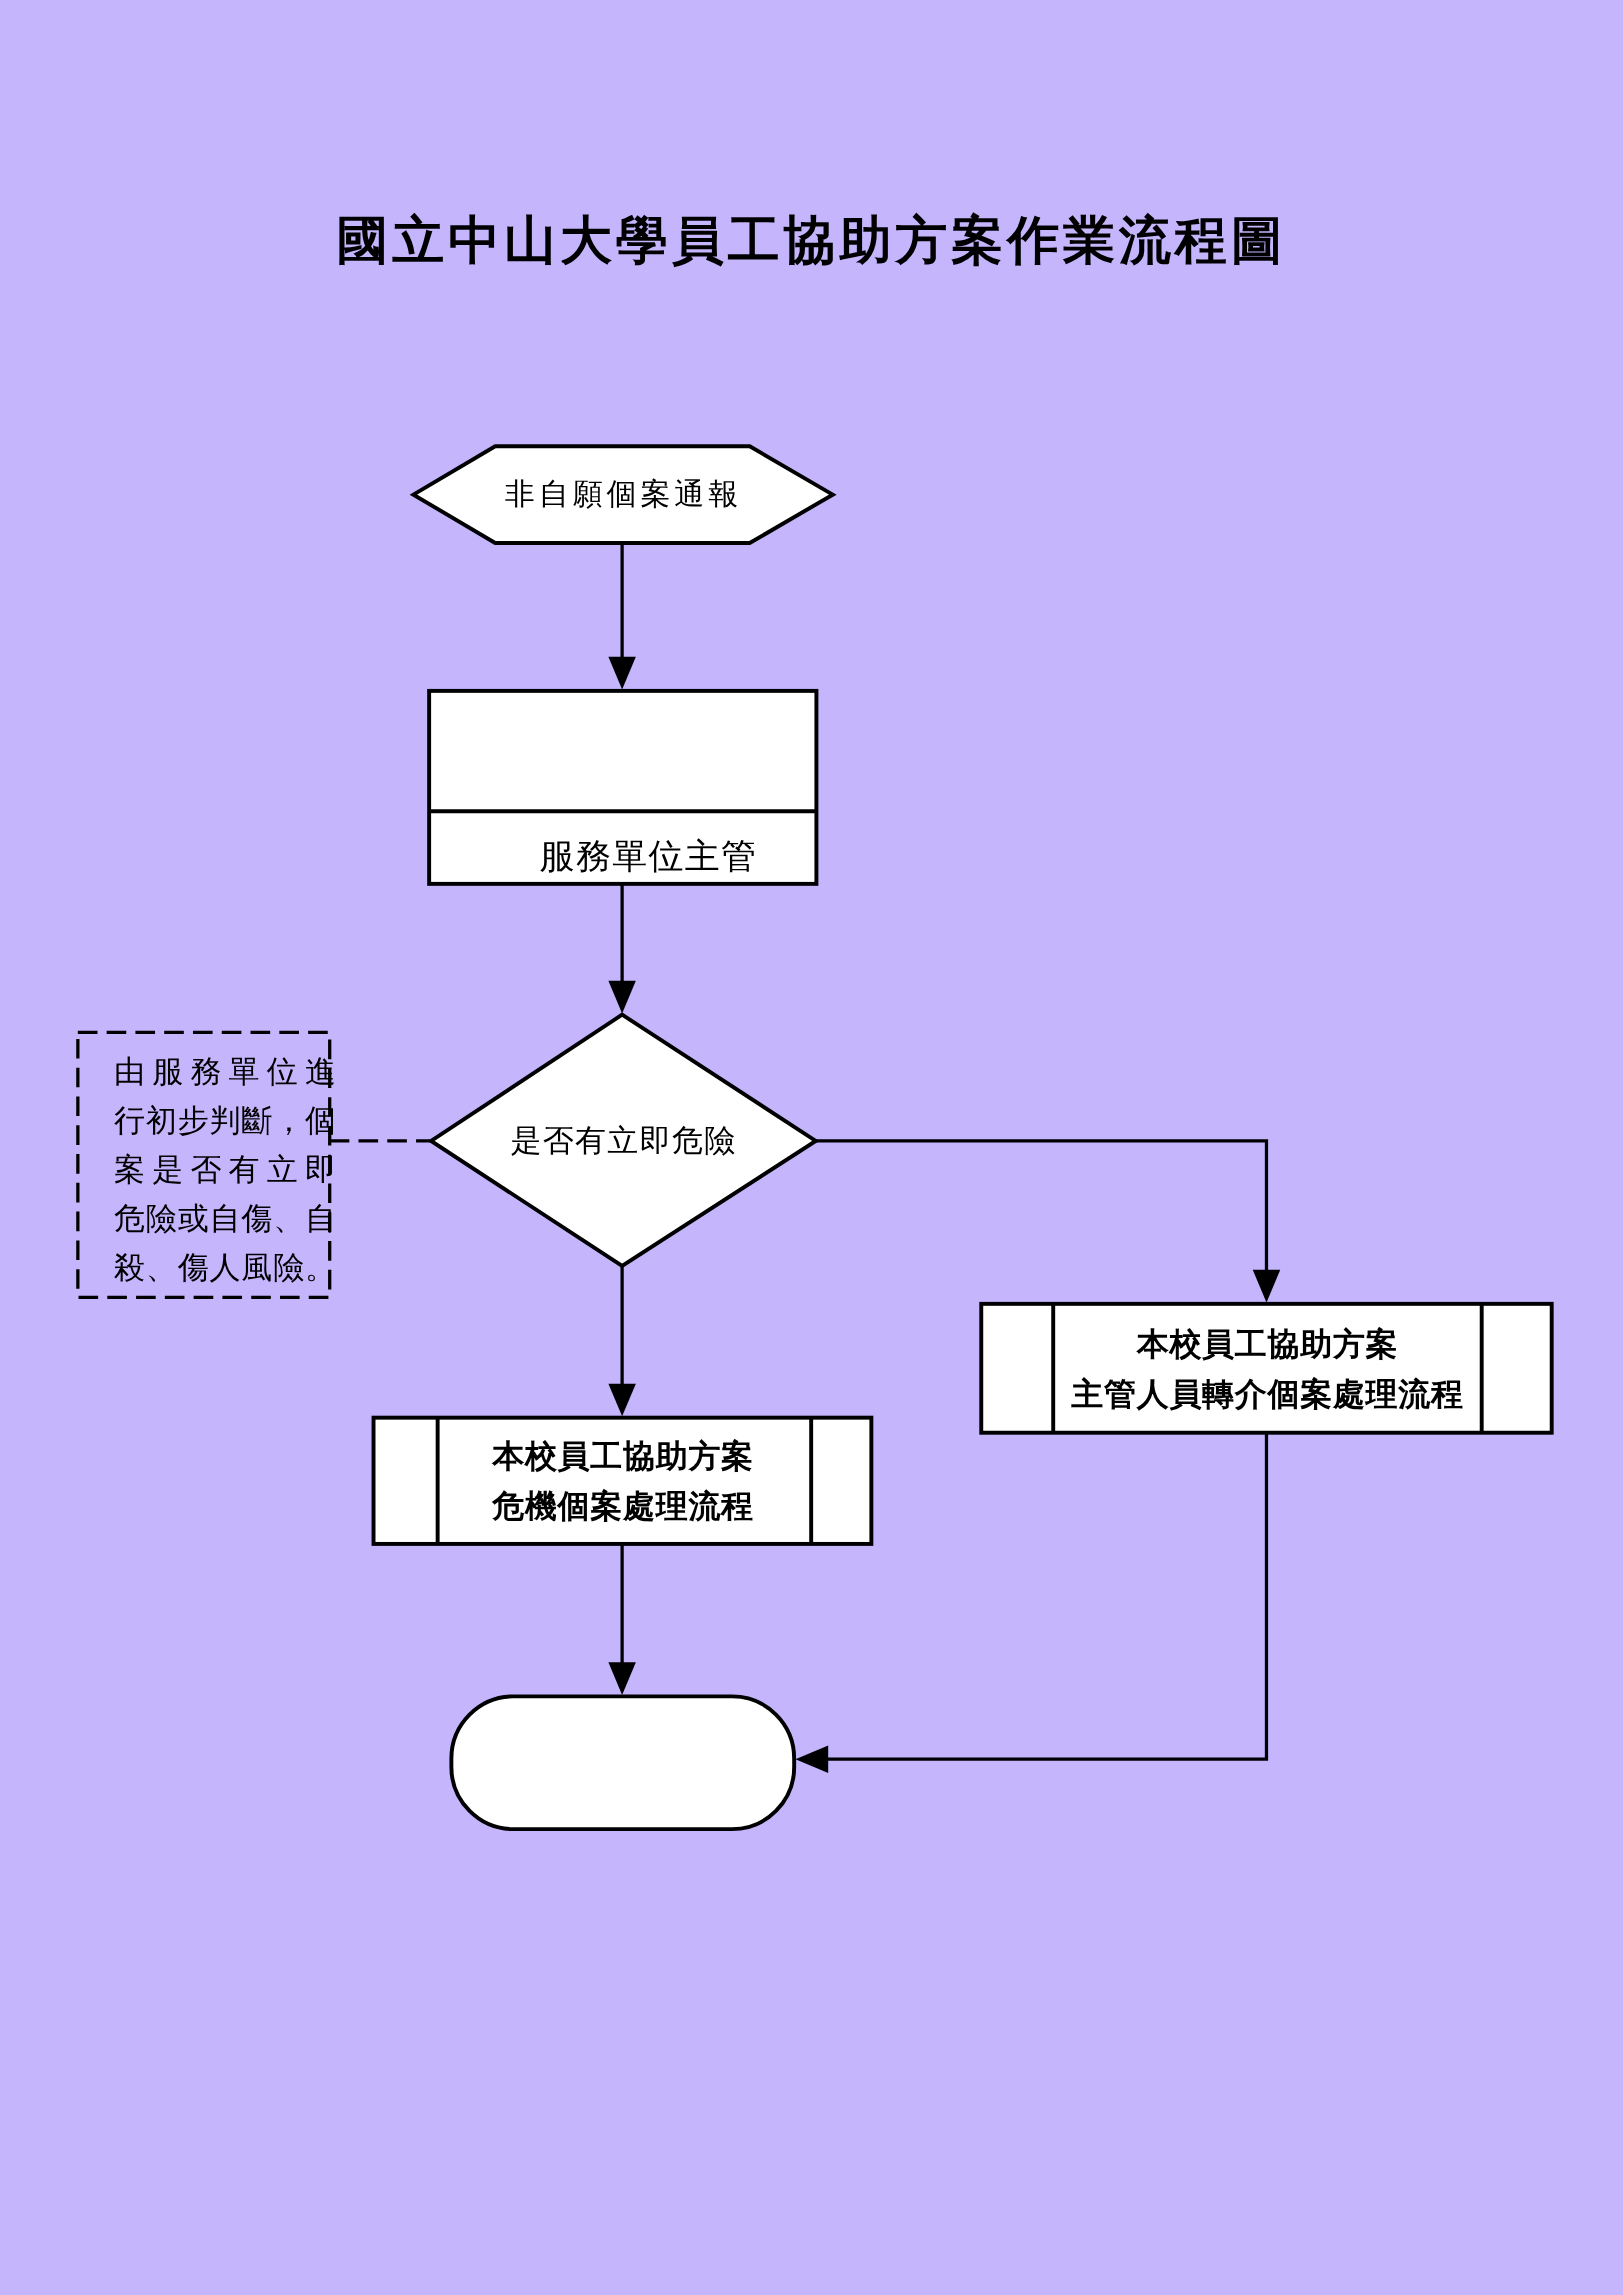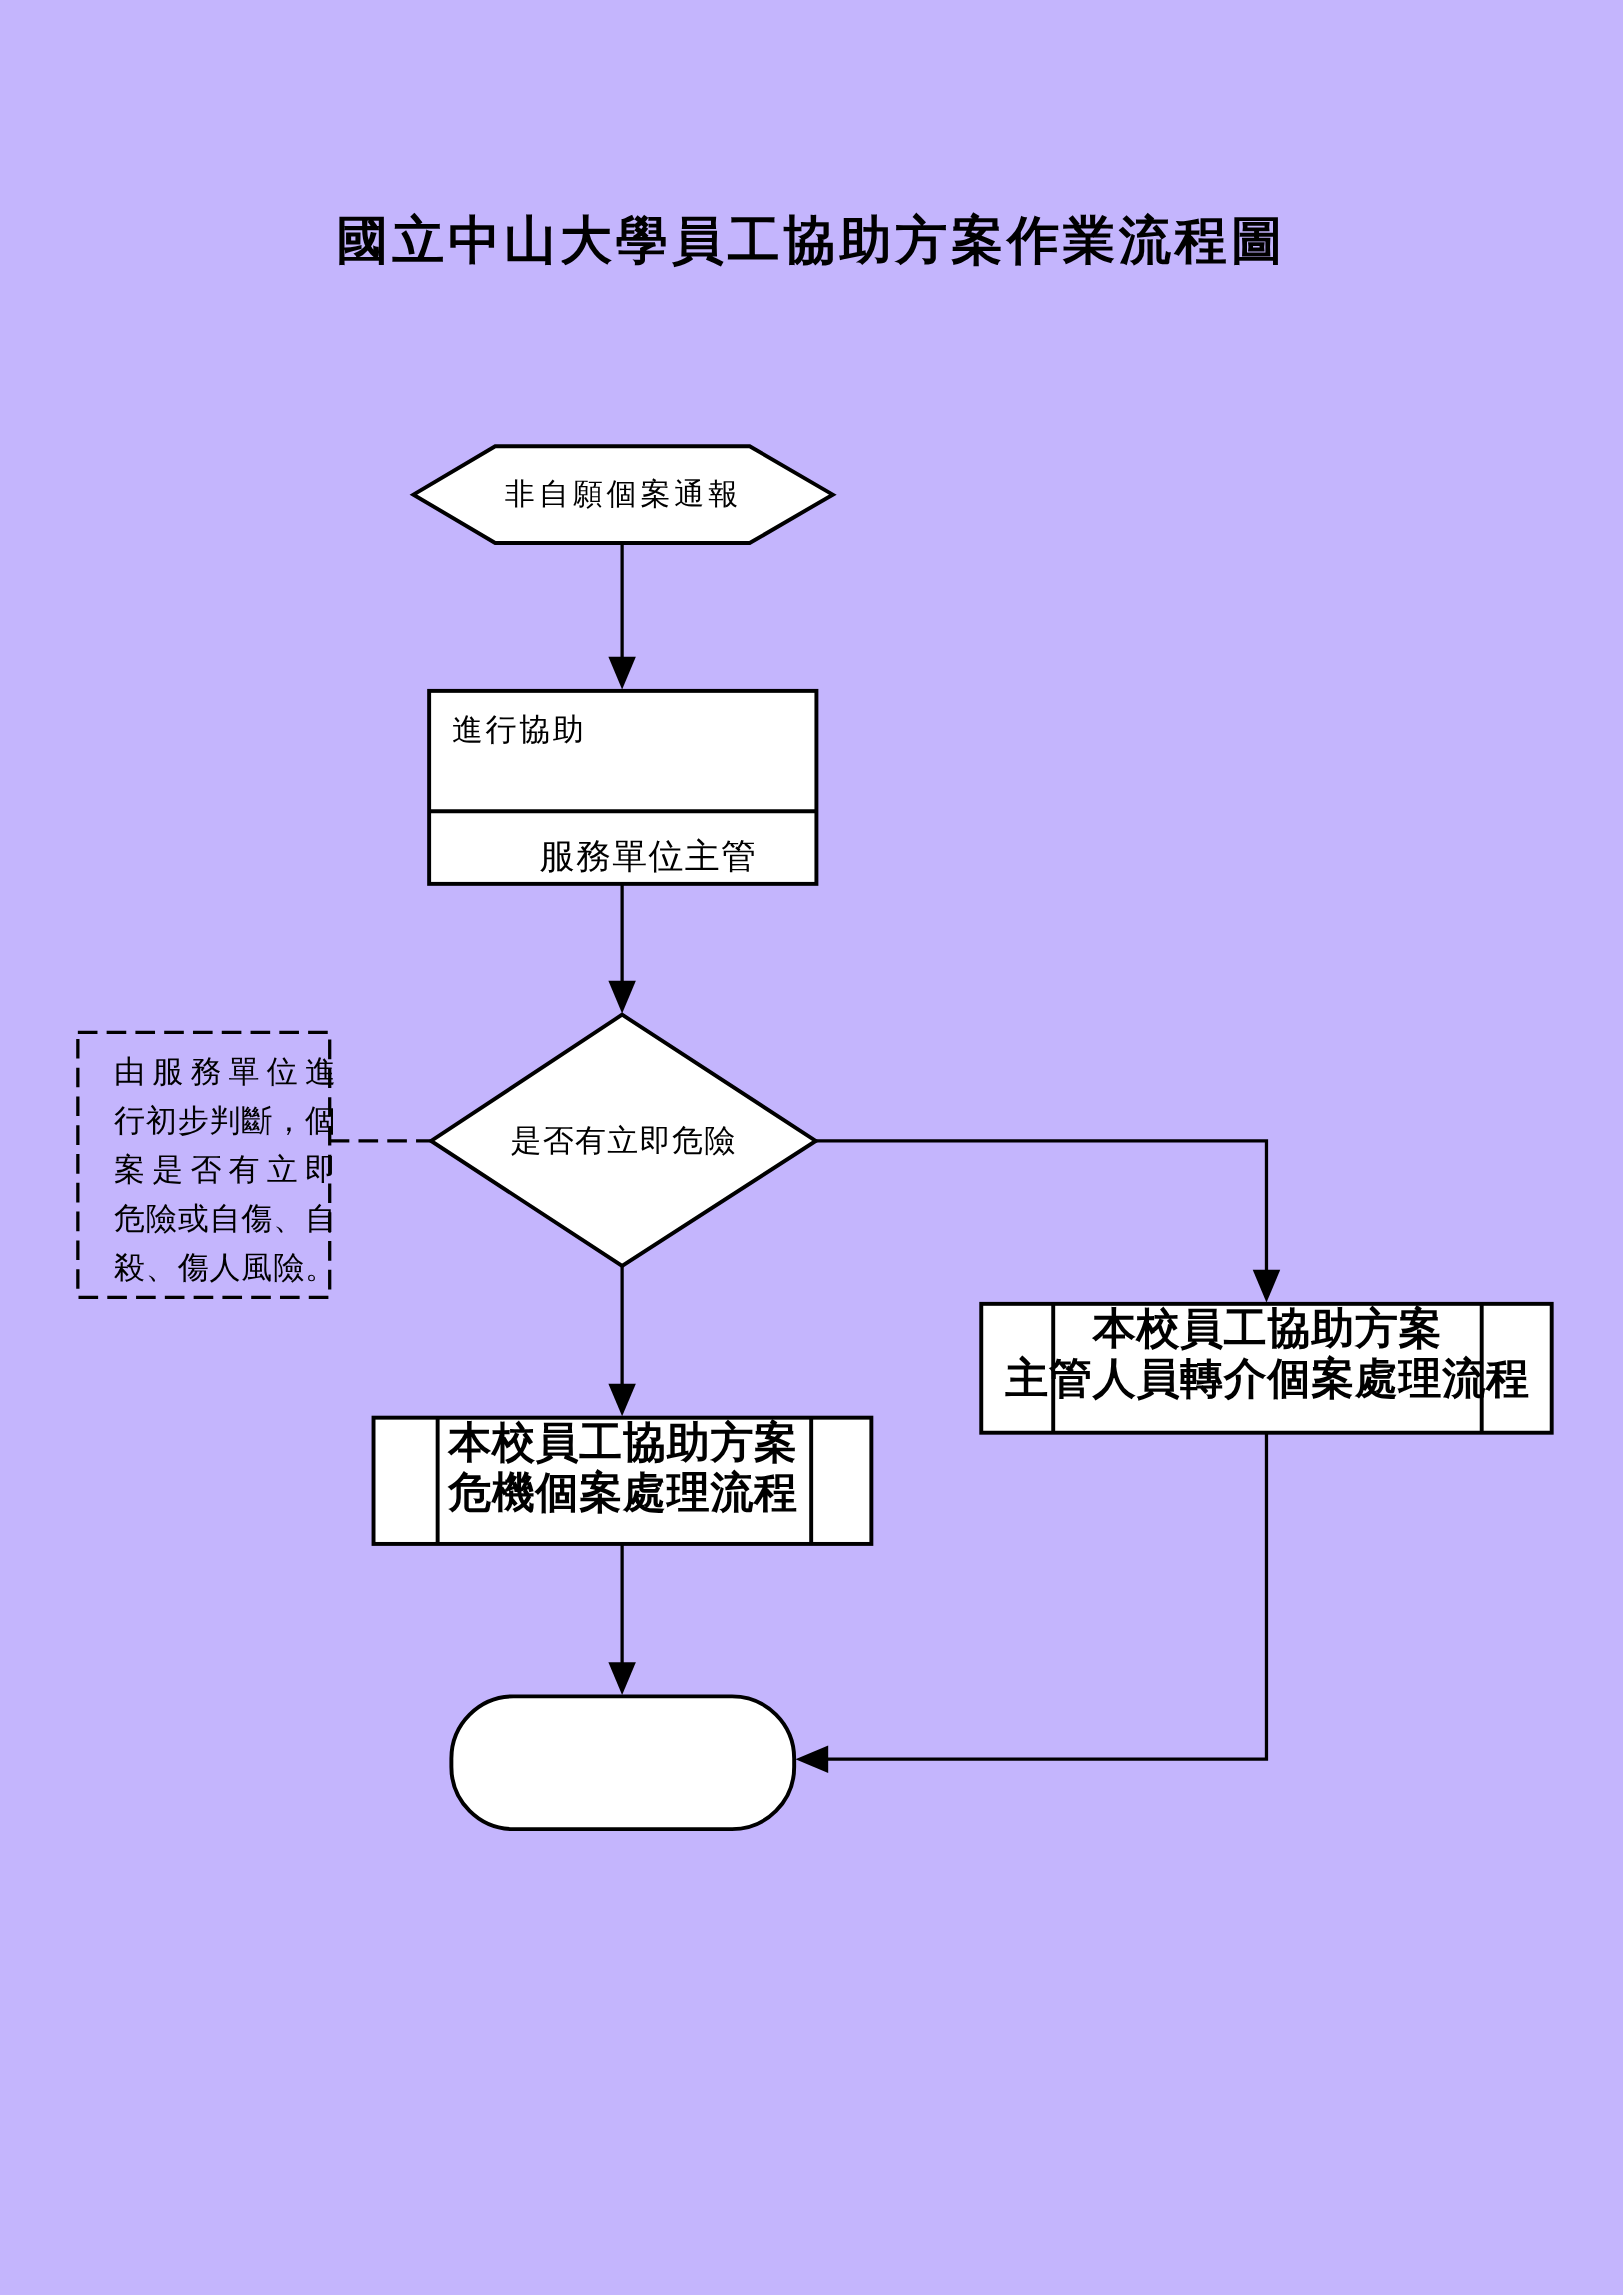--- a/index.html
+++ b/index.html
@@ -33,22 +33,22 @@
   .diamond-label { left: 431px; top: 1015px; width: 385px; height: 251px; font-size: 31px; letter-spacing: 1.3px; }
 
   .note-text { position: absolute; left: 98px; top: 1047px; }
   .note-line {
     width: 222px; font-size: 31px; line-height: 49px;
     text-align: justify; text-align-last: justify; margin-left: 16px;
   }
 
   .sub {
     position: absolute; display: flex; flex-direction: column;
-    align-items: center; text-align: center;
-    font-weight: bold; font-size: 43px; line-height: 50px; letter-spacing: 0.7px;
+    align-items: center; justify-content: center; text-align: center;
+    font-weight: bold; font-size: 32px; line-height: 50px; letter-spacing: 0.7px;
   }
   .sub-right { left: 982px; top: 1304px; width: 571px; height: 129px; }
   .sub-left  { left: 374px;  top: 1418px; width: 498px; height: 126px; }
 
   .term-label { left: 452px; top: 1697px; width: 343px; height: 133px; font-size: 30px; letter-spacing: 2.6px; }
 </style>
 </head>
 <body>
 
 <div class="page">
@@ -111,21 +111,20 @@
       <line x1="669" y1="2167" x2="669" y2="2360" stroke="#000" stroke-width="6"></line>
       <line x1="1240" y1="2167" x2="1240" y2="2360" stroke="#000" stroke-width="6"></line>
     </g>
 
     <rect x="690" y="2593" width="524" height="203" rx="95" ry="95" fill="#fff" stroke="#000" stroke-width="6"></rect>
   </svg>
 
   <div class="label hex-label">非自願個案通報</div>
 
   <div class="proc-action">
-    <div class="proc-line">進行協助</div>
   </div>
 
   <div class="label proc-owner">服務單位主管</div>
 
   <div class="label diamond-label">是否有立即危險</div>
 
   <div class="note-text">
     <div class="note-line">由服務單位進</div>
     <div class="note-line">行初步判斷，個</div>
     <div class="note-line">案是否有立即</div>

